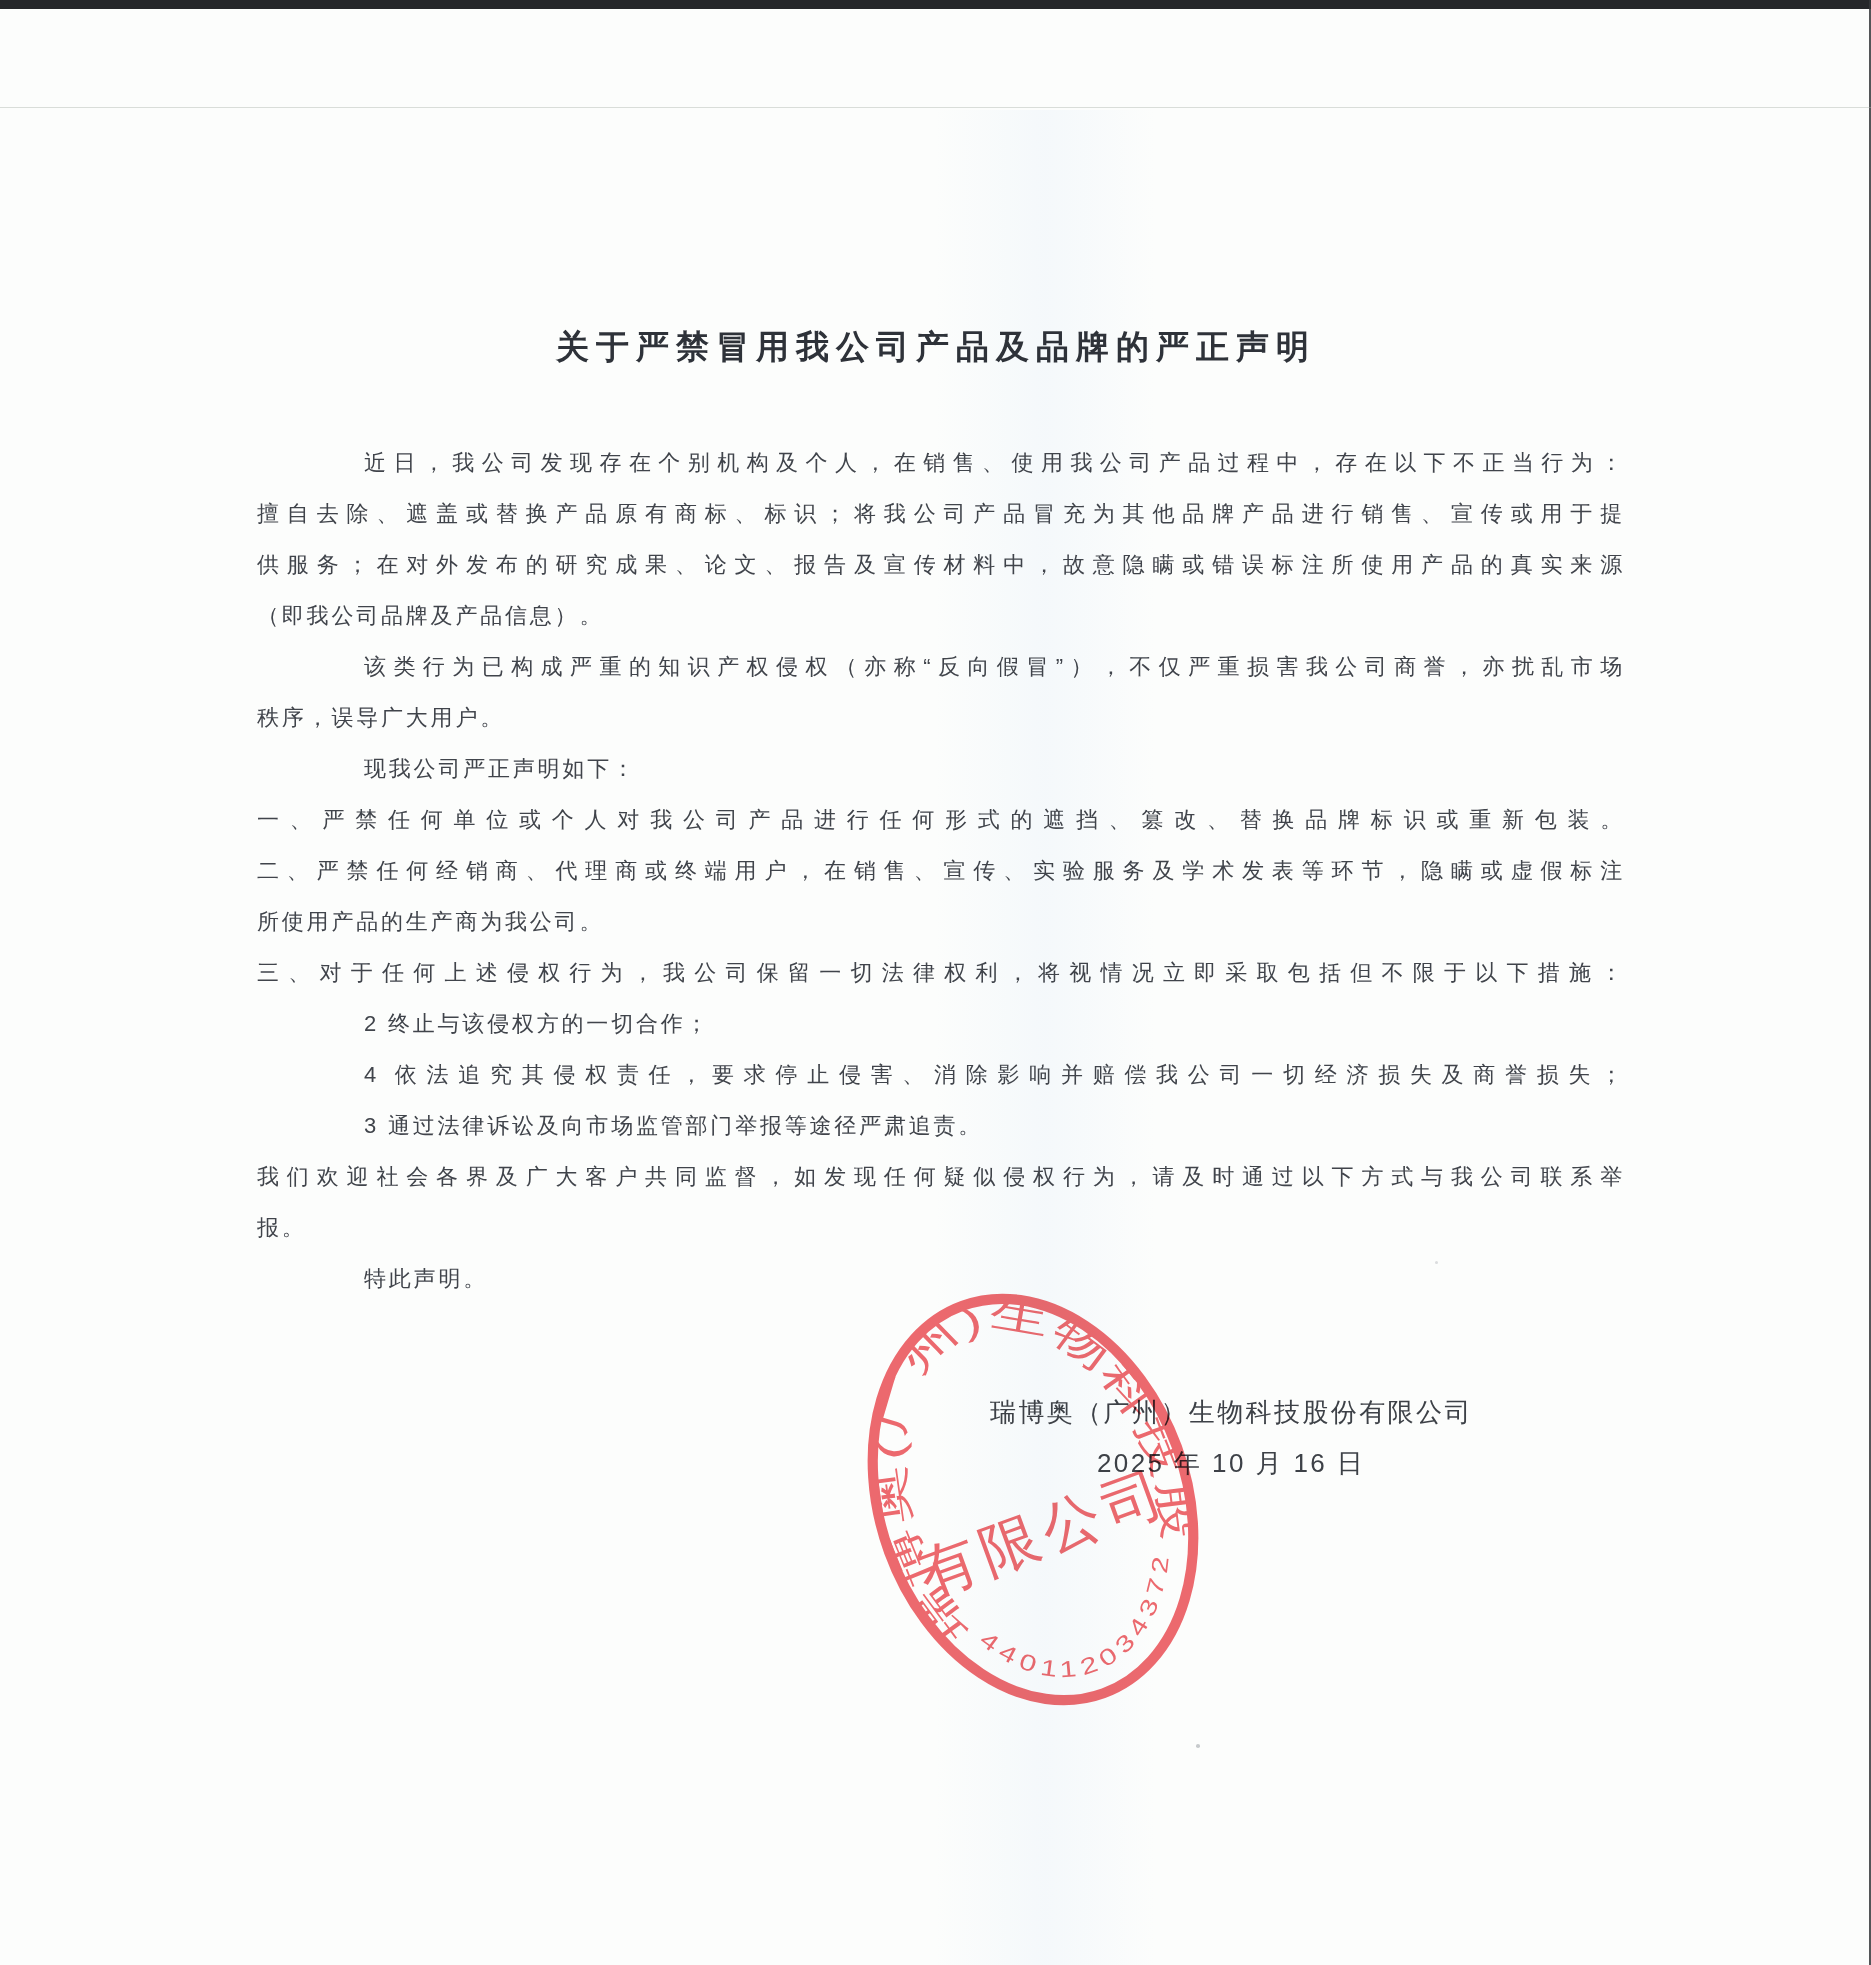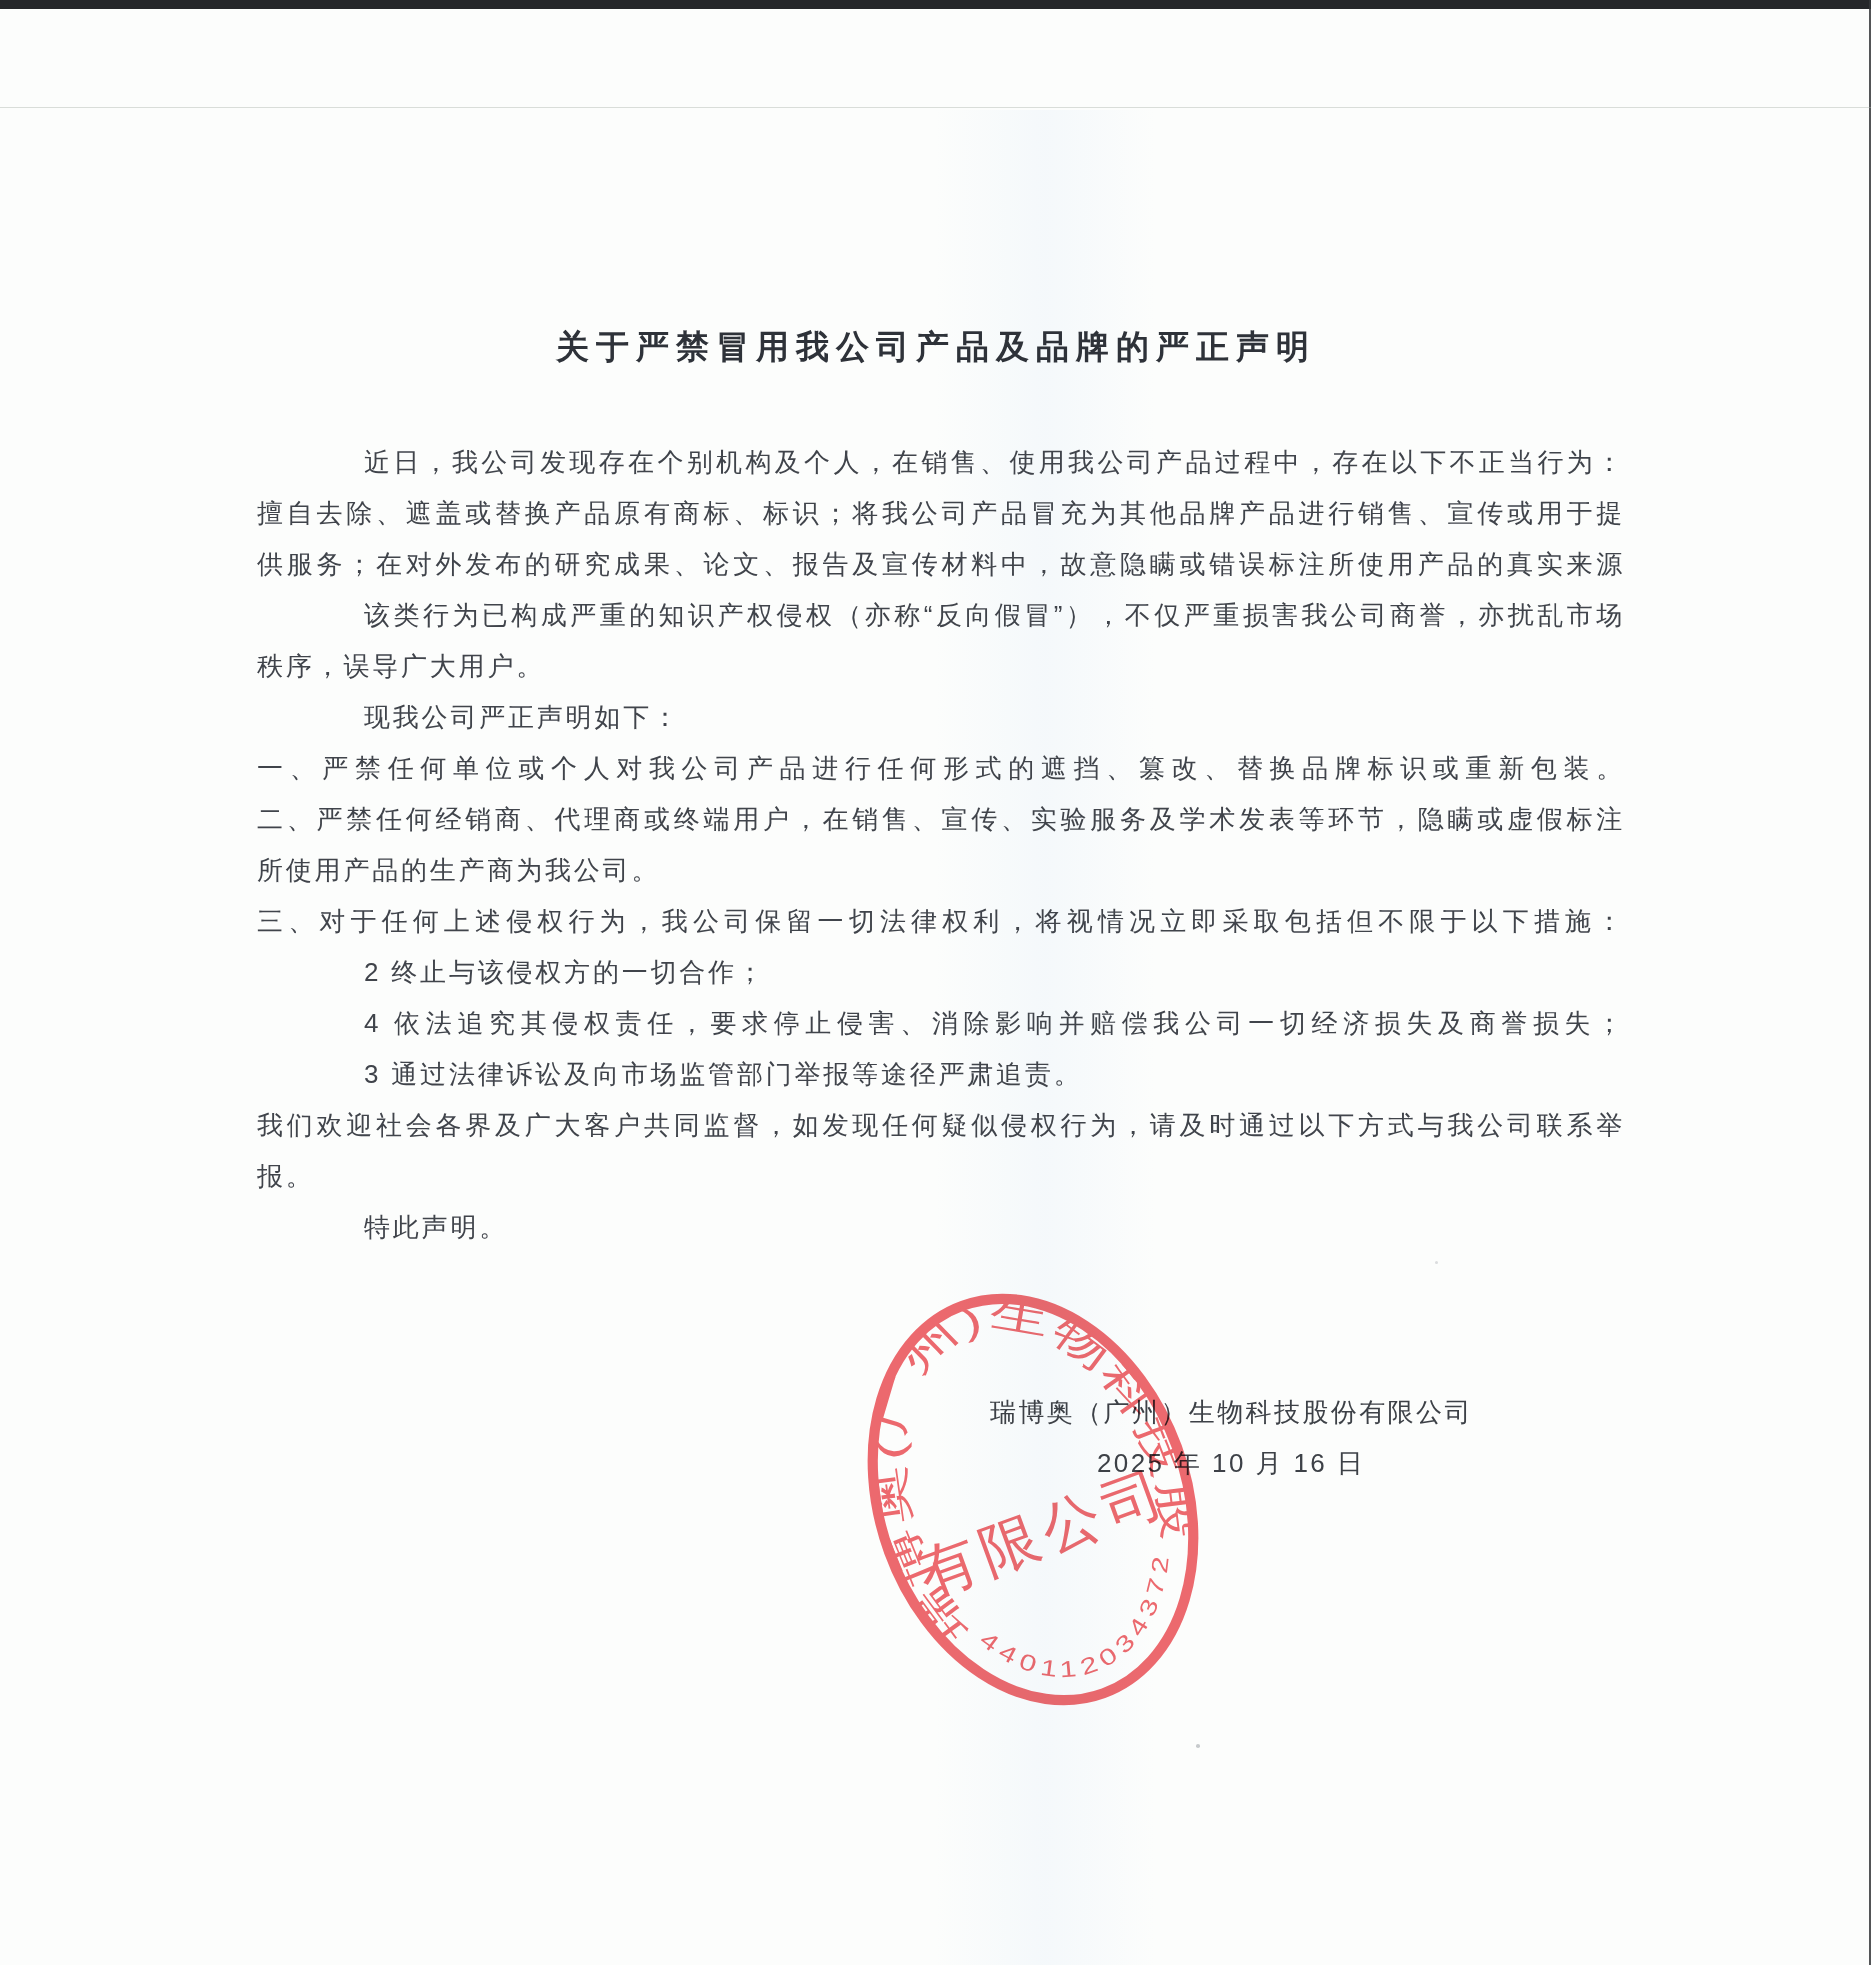--- a/index.html
+++ b/index.html
@@ -18,21 +18,21 @@
   .speck{position:absolute;background:#9aa0a6;opacity:.55;border-radius:50%;}
   .speck.s2{left:1196px;top:1744px;width:3.9px;height:3.5px;}
   .speck.s3{left:1435px;top:1261px;width:3.1px;height:3.1px;opacity:.35;}
   
   .doc-title{
     position:absolute;top:325px;left:0;width:100%;text-align:center;
     font-size:33px;letter-spacing:7px;font-weight:600;color:#2e3239;
   }
   .doc-body{position:absolute;top:437px;left:257px;width:1368px;color:#40444b;}
   .line{
-    width:100%;height:51px;line-height:51px;font-size:26px;letter-spacing:2.8px;
+    width:100%;height:51px;line-height:51px;font-size:22px;letter-spacing:2.8px;
     text-align:justify;text-align-last:left;white-space:nowrap;box-sizing:border-box;
   }
   .line.fill{white-space:normal;text-align-last:justify;}
   .line.indent{padding-left:107px;}
   .sig-line{position:absolute;height:51px;line-height:51px;font-size:26px;
     letter-spacing:2.4px;color:#3d4147;z-index:3;}
   .sig-company{top:1387px;left:990px;}
   .sig-date{top:1438px;left:1097px;}
   
   .stamp{position:absolute;left:817px;top:1244px;z-index:4;mix-blend-mode:multiply;opacity:.92;}
@@ -50,20 +50,21 @@
 
   <div class="speck s2"></div>
   <div class="speck s3"></div>
 
   <div class="doc-title">关于严禁冒用我公司产品及品牌的严正声明</div>
 
   <div class="doc-body" id="doc-body">
       <div class="line indent fill">近日，我公司发现存在个别机构及个人，在销售、使用我公司产品过程中，存在以下不正当行为：</div>
       <div class="line fill">擅自去除、遮盖或替换产品原有商标、标识；将我公司产品冒充为其他品牌产品进行销售、宣传或用于提</div>
       <div class="line fill">供服务；在对外发布的研究成果、论文、报告及宣传材料中，故意隐瞒或错误标注所使用产品的真实来源</div>
+      <div class="line">（即我公司品牌及产品信息）。</div>
       <div class="line indent fill">该类行为已构成严重的知识产权侵权（亦称“反向假冒”），不仅严重损害我公司商誉，亦扰乱市场</div>
       <div class="line">秩序，误导广大用户。</div>
       <div class="line indent">现我公司严正声明如下：</div>
       <div class="line fill">一、严禁任何单位或个人对我公司产品进行任何形式的遮挡、篡改、替换品牌标识或重新包装。</div>
       <div class="line fill">二、严禁任何经销商、代理商或终端用户，在销售、宣传、实验服务及学术发表等环节，隐瞒或虚假标注</div>
       <div class="line">所使用产品的生产商为我公司。</div>
       <div class="line fill">三、对于任何上述侵权行为，我公司保留一切法律权利，将视情况立即采取包括但不限于以下措施：</div>
       <div class="line indent">2 终止与该侵权方的一切合作；</div>
       <div class="line indent fill">4 依法追究其侵权责任，要求停止侵害、消除影响并赔偿我公司一切经济损失及商誉损失；</div>
       <div class="line indent">3 通过法律诉讼及向市场监管部门举报等途径严肃追责。</div>

